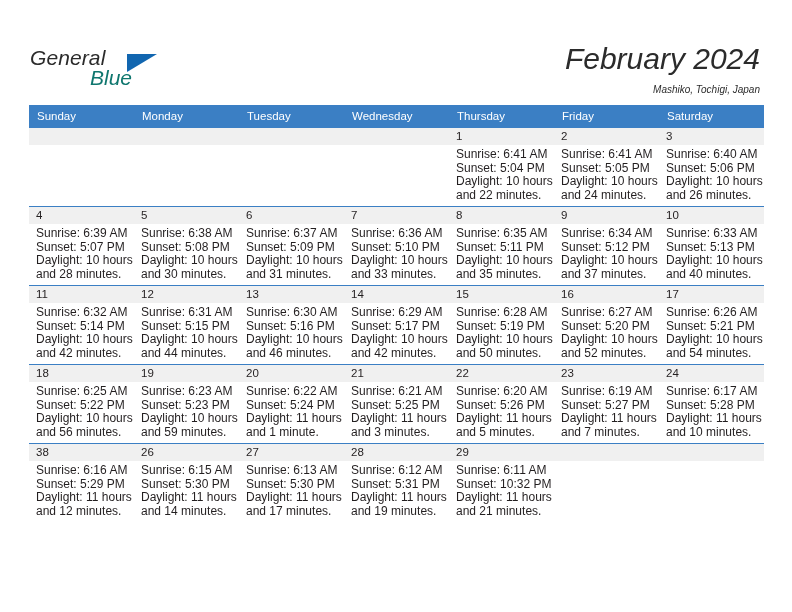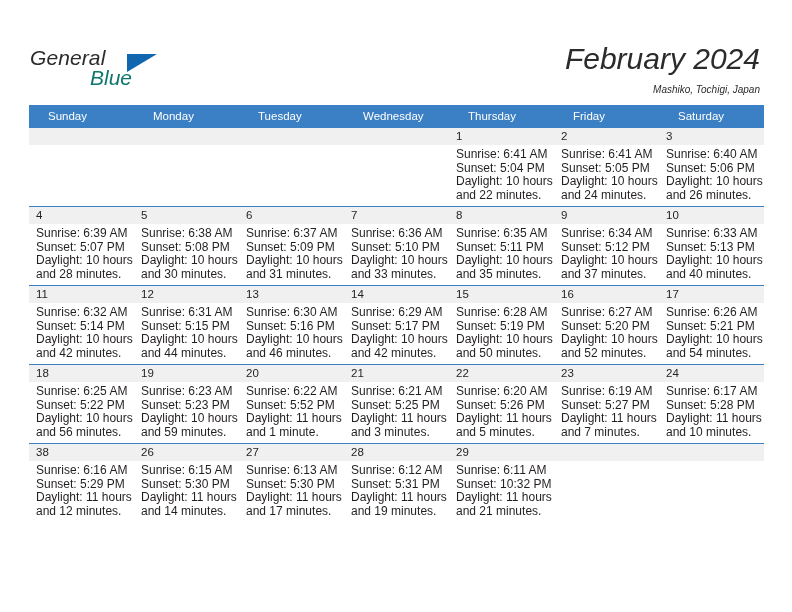--- a/index.html
+++ b/index.html
@@ -96,21 +96,21 @@
     width: 735px;
     border-collapse: collapse;
     table-layout: fixed;
   }
   table.calendar th {
     background: #3b7fc4;
     color: #ffffff;
     font-size: 11.5px;
     font-weight: normal;
     text-align: left;
-    padding: 5px 0 5px 19px;
+    padding: 5px 0 5px 8px;
     height: 11px;
     font-family: "Liberation Sans", sans-serif;
   }
   table.calendar td {
     vertical-align: top;
     padding: 0;
     border-top: 1px solid #3b7fc4;
     height: 78px;
     width: 105px;
     background: #ffffff;
@@ -410,21 +410,21 @@
                   <div>Daylight: 10 hours</div>
                   <div>and 59 minutes.</div>
                 </div>
               </div>
             </td>
             <td>
               <div class="daycell">
                 <div class="daynum-band">20</div>
                 <div class="details">
                   <div>Sunrise: 6:22 AM</div>
-                  <div>Sunset: 5:52 PM</div>
+                  <div>Sunset: 5:24 PM</div>
                   <div>Daylight: 11 hours</div>
                   <div>and 1 minute.</div>
                 </div>
               </div>
             </td>
             <td>
               <div class="daycell">
                 <div class="daynum-band">21</div>
                 <div class="details">
                   <div>Sunrise: 6:21 AM</div>

